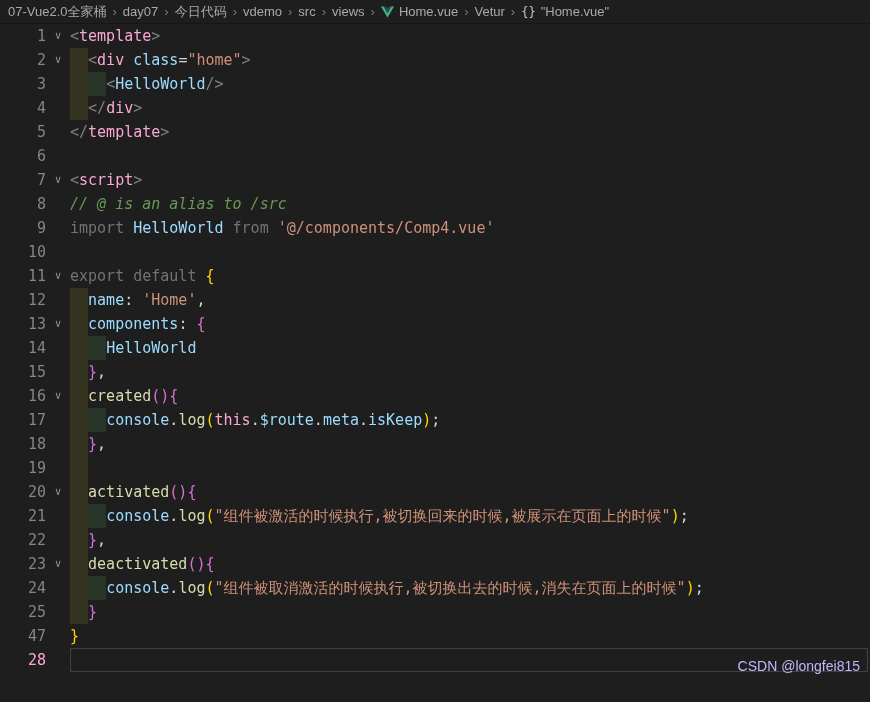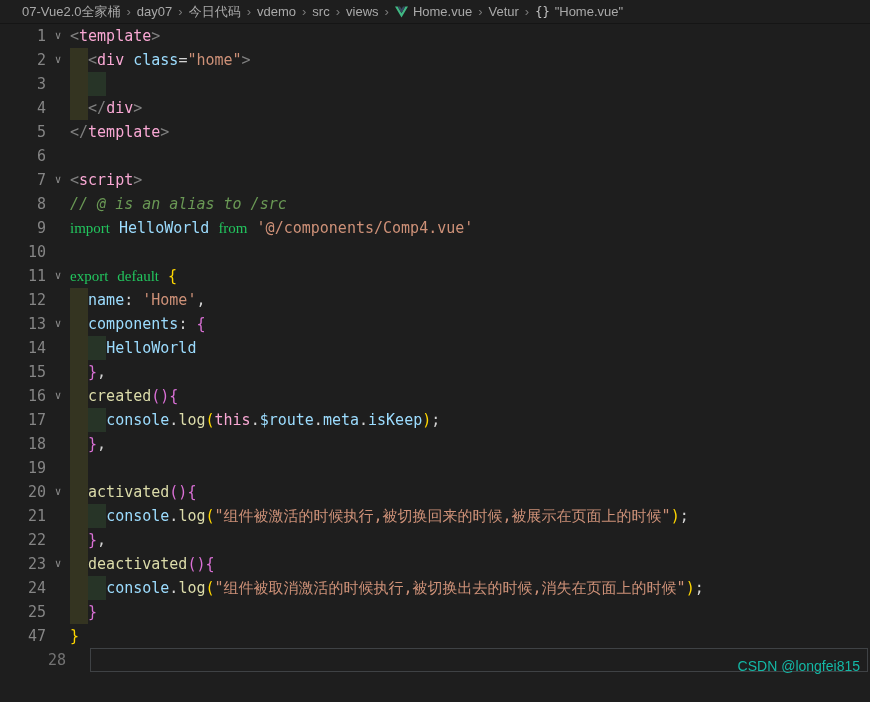--- a/index.html
+++ b/index.html
@@ -7,21 +7,21 @@
     width:870px; height:702px;
     background:#1e1e1e;
     overflow:hidden;
     position:relative;
   }
   
   .breadcrumbs {
     height:23px;
     border-bottom:1px solid #151515;
     display:flex; align-items:center;
-    padding:0 22px;
+    padding:0 8px;
     font:13px "Liberation Sans", sans-serif;
     color:#a9a9a9;
     white-space:nowrap;
   }
   .crumb { display:inline-flex; align-items:center; gap:5px; cursor:pointer; }
   .sep { margin:0 6px; color:#7a7a7a; font-size:13px; }
   .vue-icon { width:13px; height:12px; display:inline-block; }
   .braces-icon { color:#c5c5c5; font-family:"DejaVu Sans Mono", monospace; font-size:12px; }
   
   .editor {
@@ -30,21 +30,21 @@
     color:#d4d4d4;
   }
   .line { display:flex; height:24px; }
   .ln {
     width:46px; flex:none;
     text-align:right;
     color:#858585;
     user-select:none;
     cursor:pointer;
   }
-  .line.active .ln { color:#737373;margin-left:20px; }
+  .line.active .ln { color:#f9a8d4; }
   .fold {
     width:24px; flex:none;
     text-align:center;
     color:#8a8a8a;
     font-size:11px;
     cursor:pointer;
   }
   .code {
     flex:1;
     position:relative;
@@ -57,33 +57,33 @@
     margin-right:2px;
   }
   .txt { position:relative; z-index:1; }
   .ind { position:absolute; top:0; height:100%; width:2ch; z-index:0; }
   .ind1 { left:0;   background:rgba(255,255,64,0.10); }
   .ind2 { left:2ch; background:rgba(127,255,127,0.10); }
   
   .tk-pun { color:#808080; }
   .tk-tag { color:#f9a8d4; }
   .tk-comp{ color:#9cdcfe; }
-  .tk-kw  { color:#22c55e;font-family:Liberation Serif, serif; }
+  .tk-kw  { color:#737373; }
   .tk-str { color:#ce9178; }
   .tk-cmt { color:#6a9955;font-style:italic; }
   .tk-fn  { color:#dcdcaa; }
   .tk-b1  { color:#ffd700; }
   .tk-b2  { color:#da70d6; }
   .tk-d   { color:#d4d4d4; }
   
   .watermark {
     position:absolute;
     right:10px; top:658px;
     font:14px "Liberation Sans", sans-serif;
-    color:#14b8a6;
+    color:#c4b5fd;
     z-index:2;
     text-align:center;
   }
 </style>
 </head>
 <body>
 
 <div class="breadcrumbs" id="breadcrumbs">
     <span class="crumb">
       <span>07-Vue2.0全家桶</span>
@@ -134,21 +134,21 @@
       <div class="code"><span class="txt"><span class="tk-pun">&lt;</span><span class="tk-tag">template</span><span class="tk-pun">&gt;</span></span></div>
     </div>
     <div class="line">
       <span class="ln">2</span>
       <span class="fold">∨</span>
       <div class="code"><span class="ind ind1"></span><span class="txt">  <span class="tk-pun">&lt;</span><span class="tk-tag">div</span><span class="tk-d"> </span><span class="tk-comp">class</span><span class="tk-d">=</span><span class="tk-str">"home"</span><span class="tk-pun">&gt;</span></span></div>
     </div>
     <div class="line">
       <span class="ln">3</span>
       <span class="fold"></span>
-      <div class="code"><span class="ind ind1"></span><span class="ind ind2"></span></div>
+      <div class="code"><span class="ind ind1"></span><span class="ind ind2"></span><span class="txt">    <span class="tk-pun">&lt;</span><span class="tk-comp">HelloWorld</span><span class="tk-pun">/&gt;</span></span></div>
     </div>
     <div class="line">
       <span class="ln">4</span>
       <span class="fold"></span>
       <div class="code"><span class="ind ind1"></span><span class="txt">  <span class="tk-pun">&lt;/</span><span class="tk-tag">div</span><span class="tk-pun">&gt;</span></span></div>
     </div>
     <div class="line">
       <span class="ln">5</span>
       <span class="fold"></span>
       <div class="code"><span class="txt"><span class="tk-pun">&lt;/</span><span class="tk-tag">template</span><span class="tk-pun">&gt;</span></span></div>

